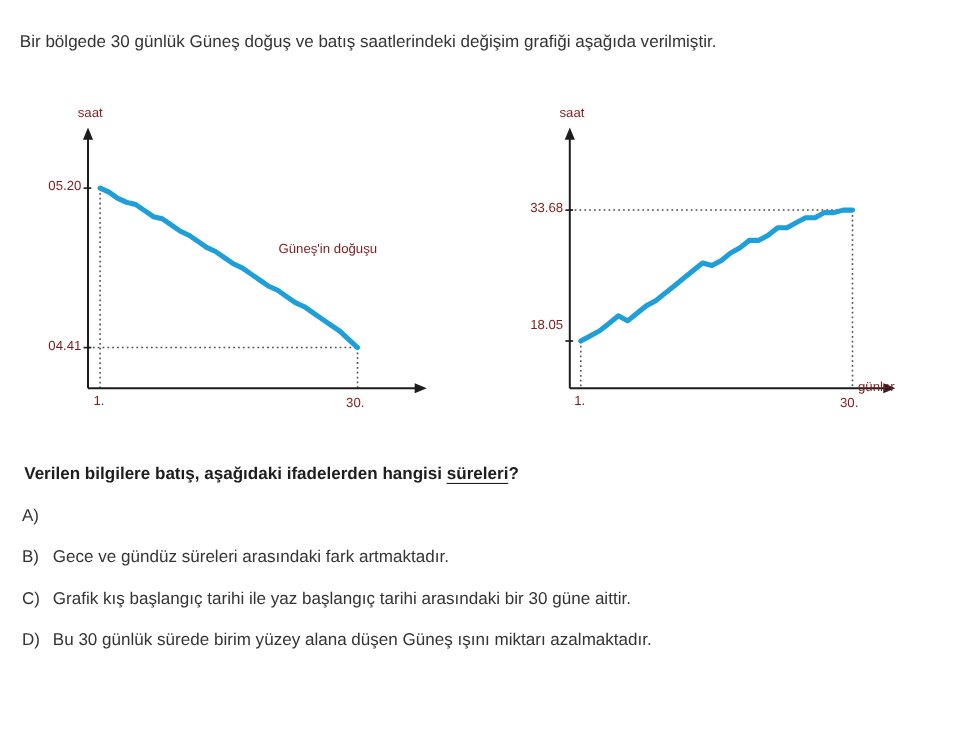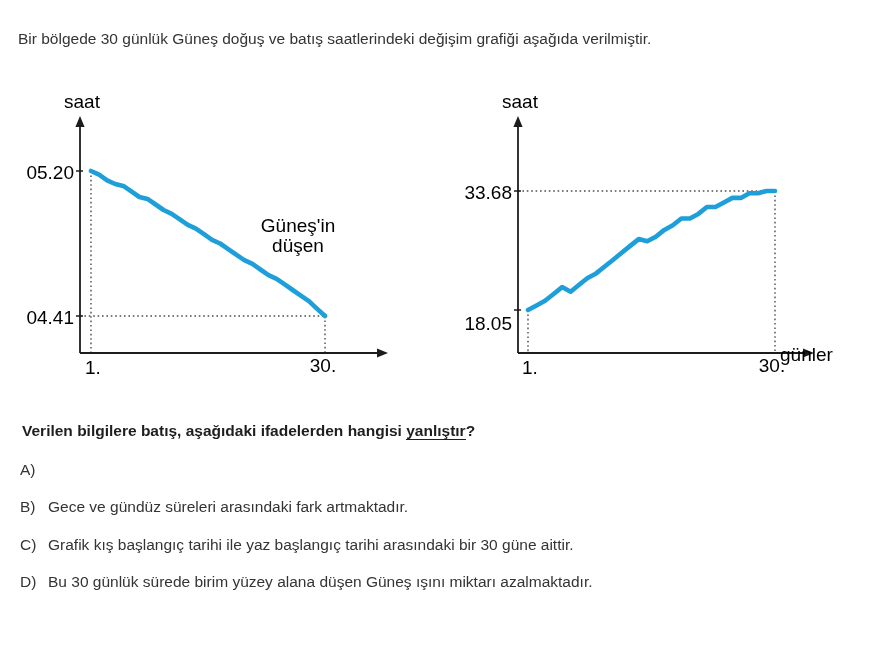--- a/index.html
+++ b/index.html
@@ -18,22 +18,22 @@
     font-size: 15.5px;
     color: #343434;
   }
   #charts-svg {
     position: absolute;
     left: 0; top: 0;
     width: 883px; height: 663px;
   }
   .chart-label {
     position: absolute;
-    font-size: 19px;
-    color: #000000;
+    font-size: 12px;
+    color: #7f1d1d;
     white-space: nowrap;
   }
   .tick-y { text-align: right; }
   .center { text-align: center; white-space: normal; line-height: 20px; }
   .question {
     position: absolute;
     left: 22px; top: 422px;
     font-size: 15.5px;
     font-weight: bold;
     color: #1e1e1e;
@@ -80,30 +80,30 @@
       <line x1="514" y1="191" x2="521" y2="191" stroke="#1c1c1c" stroke-width="1.5"></line>
       <line x1="514" y1="310" x2="521" y2="310" stroke="#1c1c1c" stroke-width="1.5"></line>
       <polyline points="528.0,310.0 536.5,305.4 545.0,300.8 553.6,294.0 562.1,287.1 570.6,291.7 579.1,284.8 587.6,278.0 596.1,273.4 604.7,266.5 613.2,259.7 621.7,252.8 630.2,245.9 638.7,239.1 647.2,241.3 655.8,236.8 664.3,229.9 672.8,225.3 681.3,218.5 689.8,218.5 698.3,213.9 706.9,207.0 715.4,207.0 723.9,202.4 732.4,197.9 740.9,197.9 749.4,193.3 758.0,193.3 766.5,191.0 775.0,191.0" fill="none" stroke="#1f9fd9" stroke-width="4.6" stroke-linecap="round" stroke-linejoin="round"></polyline>
     </svg>
 
   <div class="chart-label center" style="left:58px; top:92px; width:48px;">saat</div>
   <div class="chart-label tick-y" style="left:20px; top:162px; width:54px;">05.20</div>
   <div class="chart-label tick-y" style="left:20px; top:307px; width:54px;">04.41</div>
   <div class="chart-label" style="left:85px; top:357px;">1.</div>
   <div class="chart-label center" style="left:305px; top:356px; width:36px;">30.</div>
-  <div class="chart-label center" style="left:248px; top:216px; width:100px;">Güneş'in düşen</div>
+  <div class="chart-label center" style="left:248px; top:216px; width:100px;">Güneş'in doğuşu</div>
 
   <div class="chart-label center" style="left:496px; top:92px; width:48px;">saat</div>
   <div class="chart-label tick-y" style="left:458px; top:182px; width:54px;">33.68</div>
-  <div class="chart-label tick-y" style="left:458px; top:313px; width:54px;">18.05</div>
+  <div class="chart-label tick-y" style="left:458px; top:288px; width:54px;">18.05</div>
   <div class="chart-label" style="left:522px; top:357px;">1.</div>
   <div class="chart-label center" style="left:754px; top:356px; width:36px;">30.</div>
   <div class="chart-label" style="left:780px; top:344px;">günler</div>
 
-  <div class="question"><span>Verilen bilgilere batış, aşağıdaki ifadelerden hangisi </span><span class="ul">yanlıştır</span><span>?</span></div>
+  <div class="question"><span>Verilen bilgilere batış, aşağıdaki ifadelerden hangisi </span><span class="ul">süreleri</span><span>?</span></div>
 
   <div class="option opt-a">
     <span class="letter">A)</span>
   </div>
   <div class="option opt-b">
     <span class="letter">B)</span>
     <span>Gece ve gündüz süreleri arasındaki fark artmaktadır.</span>
   </div>
   <div class="option opt-c">
     <span class="letter">C)</span>

